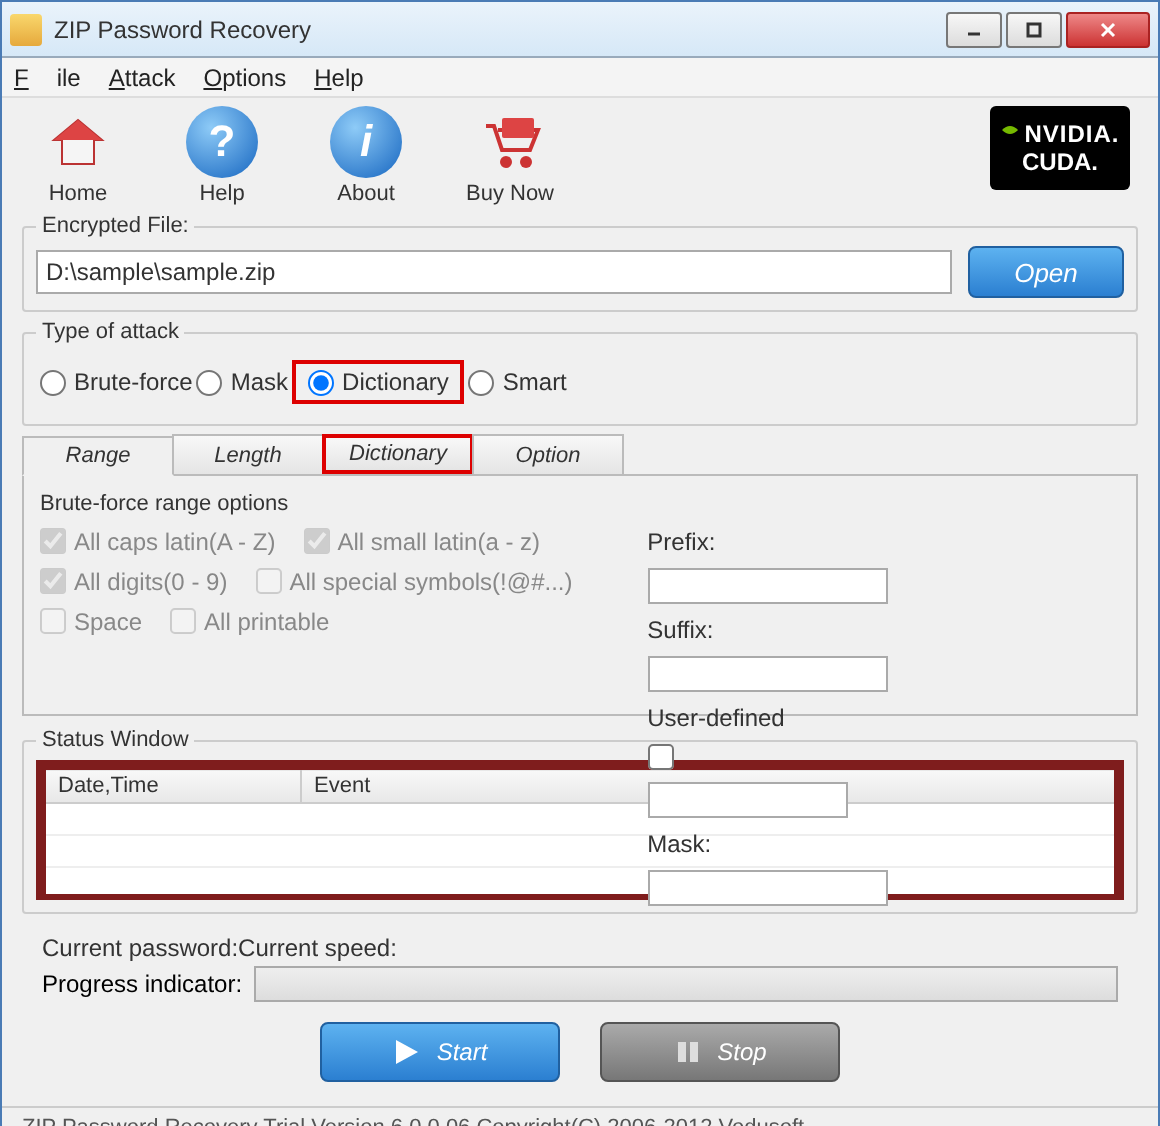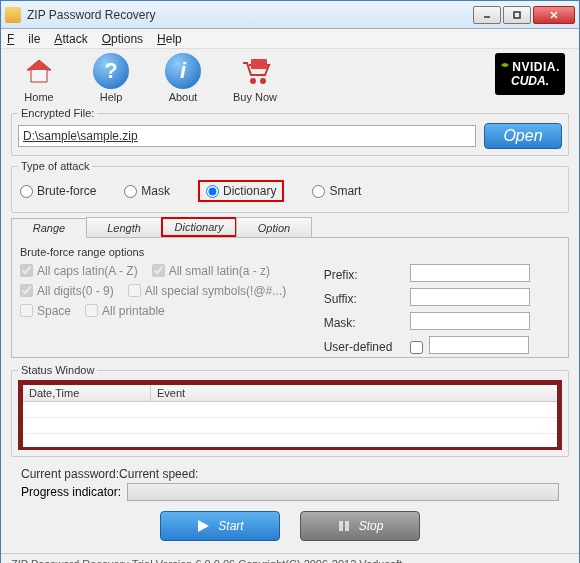--- a/index.html
+++ b/index.html
@@ -24,51 +24,51 @@
 
 .content { padding: 4px 10px 6px 10px; background: #f0f0f0; }
 
 
 .toolbar { display: flex; align-items: flex-start; gap: 24px; padding: 0 4px 4px 4px; position: relative; }
 .tool-item { display: flex; flex-direction: column; align-items: center; cursor: pointer; width: 48px; }
 .tool-icon { width: 36px; height: 36px; border-radius: 50%; display: flex; align-items: center; justify-content: center; margin-bottom: 2px; }
 .tool-label { color: #333; font-size: 11px; }
 .cuda-badge { position: absolute; right: 4px; top: 0; width: 70px; height: 42px; background: #000; border-radius: 3px; color: #fff; display: flex; flex-direction: column; align-items: center; justify-content: center; font-size: 9px; font-weight: bold; }
 .cuda-badge .nv { font-size: 8px; letter-spacing: 0.5px; display:flex; align-items:flex-start; gap:2px;}
-.cuda-badge .cu { font-size: 12px; font-style: italic; }
+.cuda-badge .cu { font-size: 12px; }
 .cuda-eye { width:10px; height:10px; }
 
 
 fieldset { border: 1px solid #ccc; border-radius: 2px; padding: 4px 6px 6px 6px; margin-bottom: 4px; background: #f0f0f0; }
 legend { color: #333; padding: 0 3px; font-size: 11px; }
 
 .file-row { display: flex; align-items: center; gap: 8px; }
-.file-input { flex: 1; height: 22px; border: 1px solid #aaa; background: #fff; padding: 2px 4px; color: #333; text-decoration: underline; }
-.open-btn { width: 78px; height: 26px; background: linear-gradient(#5db2f0, #2b7fd1); border: 1px solid #2060a0; border-radius: 4px; color: #fff; font-size: 16px; font-style: italic; font-weight: 500; cursor: pointer; }
-
-
-.radio-row { display: flex; align-items: center; gap: 28px; padding: 4px 2px; }
+.file-input { flex: 1; height: 22px; border: 1px solid #aaa; background: #fff; padding: 2px 4px; color: #333; }
+.open-btn { width: 78px; height: 26px; background: linear-gradient(#5db2f0, #2b7fd1); border: 1px solid #2060a0; border-radius: 4px; color: #fff; font-size: 13px; font-style: italic; font-weight: 500; cursor: pointer; }
+
+
+.radio-row { display: flex; align-items: center; gap: 2px; padding: 4px 2px; }
 .radio-item { display: flex; align-items: center; gap: 4px; color: #333; cursor: pointer; }
 .radio-item input { margin: 0; }
 .radio-item.hl { border: 2px solid #d00; padding: 2px 6px; }
 
 
 .tabstrip { display: flex; border-bottom: 1px solid #bbb; }
 .tab { width: 76px; height: 20px; border: 1px solid #bbb; border-bottom: none; background: linear-gradient(#f8f8f8, #e5e5e5); display: flex; align-items: center; justify-content: center; color: #333; cursor: pointer; margin-right: -1px; font-size: 11px; font-style: italic; }
 .tab.active { background: #f0f0f0; border-bottom: 1px solid #f0f0f0; position: relative; top: 1px; }
 .tab.hl { border: 2px solid #d00; }
 .tabpanel { border: 1px solid #bbb; border-top: none; padding: 8px; background: #f0f0f0; height: 120px; }
 
 .range-grid { display: flex; gap: 20px; }
 .range-left { flex: 1.2; }
 .range-right { flex: 1; display: flex; flex-direction: column; gap: 6px; }
 .chk-row { display: flex; gap: 14px; margin-bottom: 6px; }
 .chk { display: flex; align-items: flex-start; gap: 4px; color: #888; font-size: 11px; }
 .chk input { margin: 0; }
-.kv { display: flex; align-items: flex-end; gap: 6px; }
+.kv { display: flex; align-items: flex-start; gap: 6px; flex-direction: column; }
 .kv label { width: 80px; color: #333; }
 .kv input[type=text] { width: 120px; height: 18px; border: 1px solid #aaa; background: #fff; }
 .kv input[type=checkbox] { margin: 0; }
 
 
 .status-table { width: 100%; border: 5px solid #7f1d1d; background: #fff; border-collapse: collapse; }
 .status-table th { text-align: left; background: linear-gradient(#f8f8f8, #e8e8e8); border: 1px solid #ccc; padding: 2px 6px; font-weight: normal; color: #333; height: 18px; font-size: 11px; }
 .status-table td { border-bottom: 1px solid #eee; height: 16px; }
 .status-wrap { height: 70px; overflow: hidden; }
 
@@ -243,27 +243,27 @@
           <div class="range-right">
             <div class="kv">
                 <label>Prefix:</label>
                 <input type="text" style="">
               </div>
             <div class="kv">
                 <label>Suffix:</label>
                 <input type="text" style="">
               </div>
             <div class="kv">
-                <label>Mask:</label>
-                <input type="text" style="">
-              </div>
-            <div class="kv">
                 <label>User-defined</label>
                 <input type="checkbox" style="">
                 <input type="text" style="width: 100px;">
+              </div>
+            <div class="kv">
+                <label>Mask:</label>
+                <input type="text" style="">
               </div>
           </div>
         </div>
       </div>
     </div>
 
     <fieldset style="margin-top:6px;">
       <legend>Status Window</legend>
       <div class="status-wrap">
         <table class="status-table">

